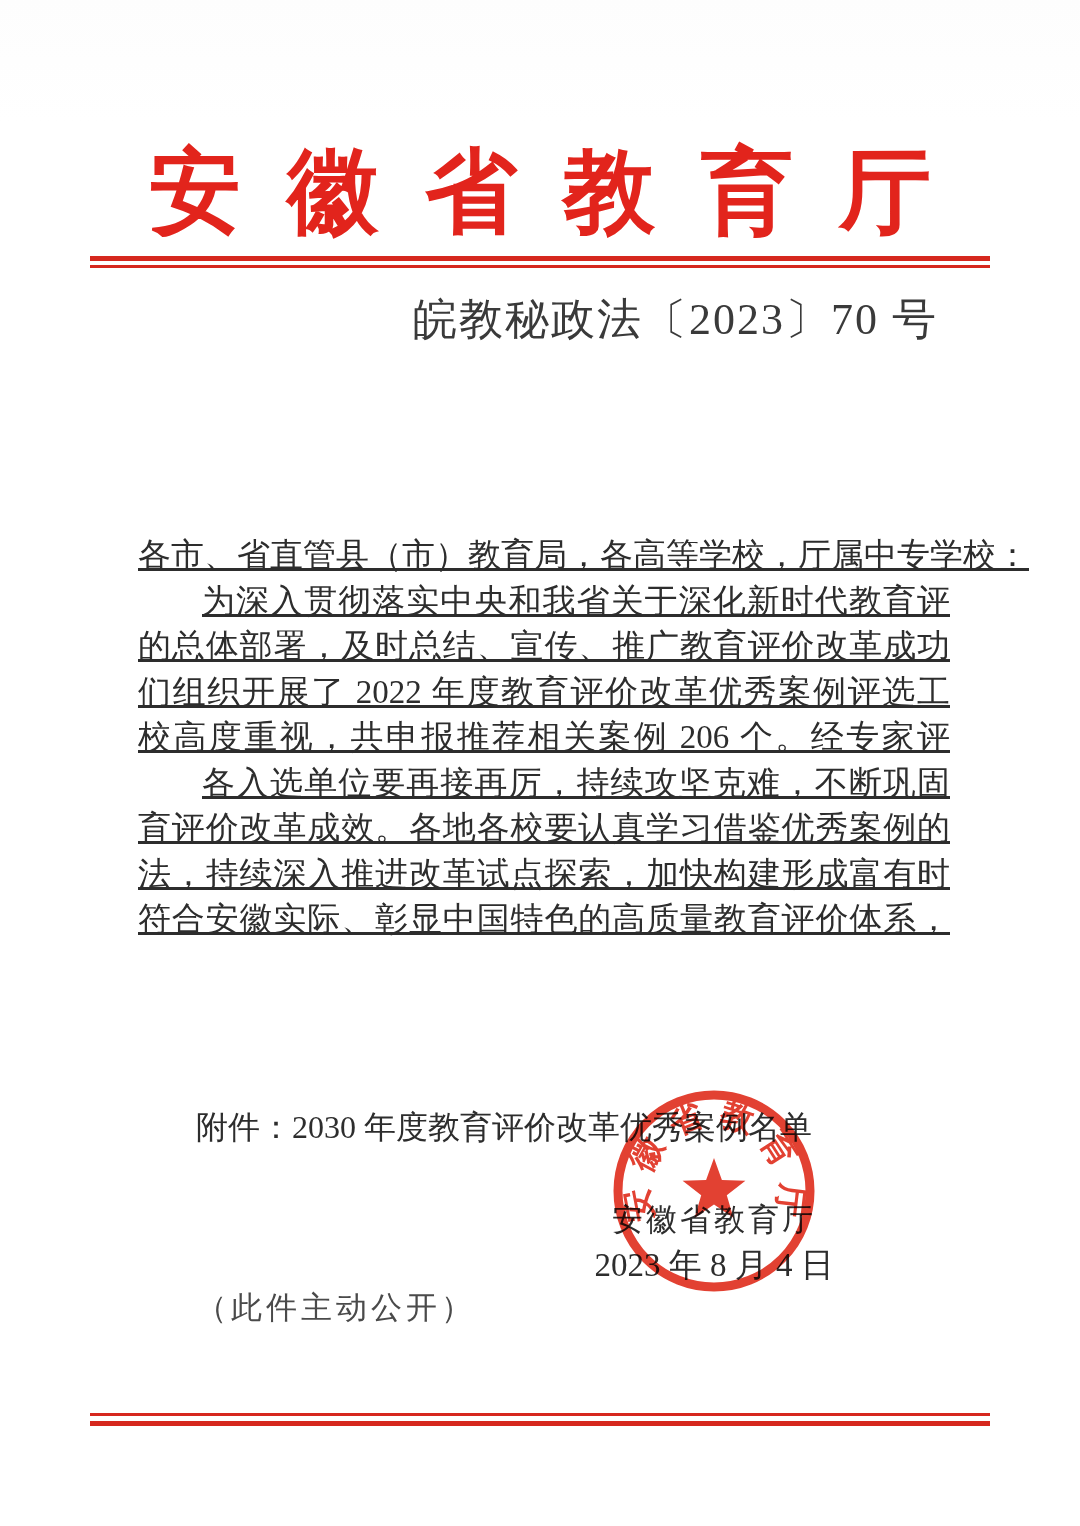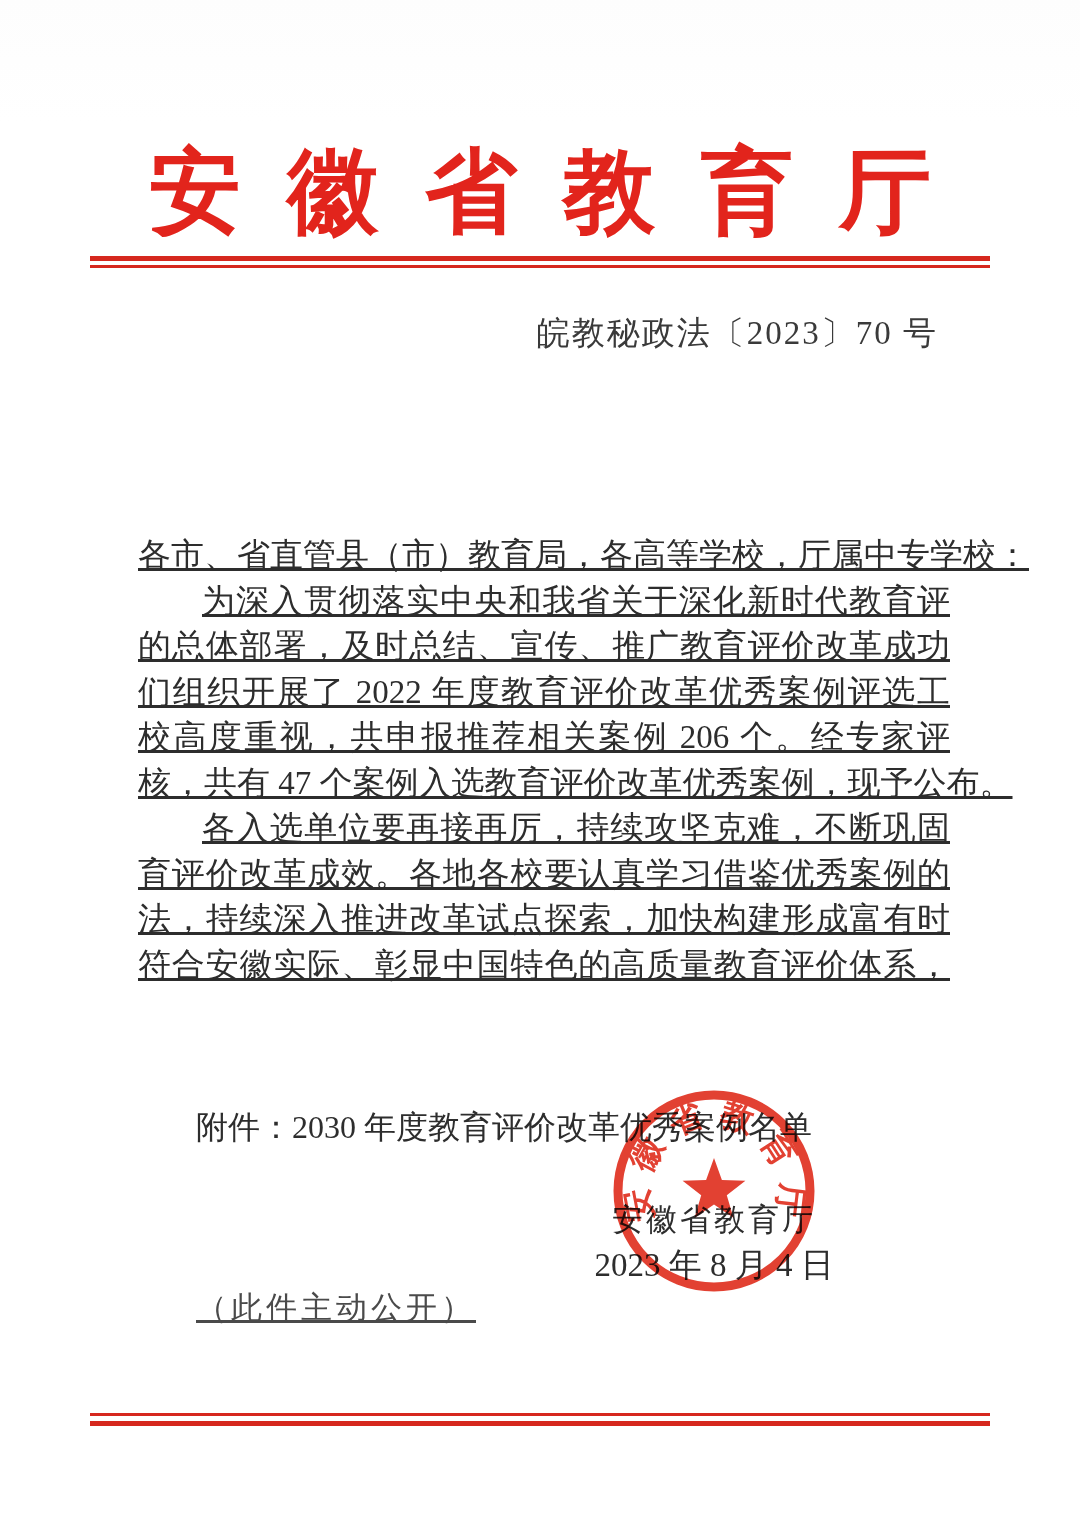--- a/index.html
+++ b/index.html
@@ -29,22 +29,22 @@
   }
 
   .rule { position: absolute; left: 90px; width: 900px; background: #d6281e; }
   .rule-top-thick   { top: 256px; height: 5px; }
   .rule-top-thin    { top: 265px; height: 3px; }
   .rule-bottom-thin  { top: 1413px; height: 3px; }
   .rule-bottom-thick { top: 1421px; height: 5px; }
 
   .doc-number {
     position: absolute;
-    top: 311px; right: 142px;
-    font-size: 33px;
+    top: 290px; right: 142px;
+    font-size: 44px;
     color: #3a3a3a;
     letter-spacing: 2px;
     white-space: nowrap;
   }
 
   .doc-title {
     position: absolute;
     top: 396px; left: 70px; right: 70px;
     text-align: center;
     color: #0f0f0f;
@@ -101,21 +101,20 @@
     white-space: nowrap;
   }
 
   .public-note {
     position: absolute;
     top: 1287px; left: 196px;
     font-size: 31px;
     letter-spacing: 4px;
     color: #4a4a4a;
     white-space: nowrap;
-    text-decoration: underline;
   }
 
   .official-seal {
     position: absolute;
     top: 1086px; left: 609px;
     width: 210px; height: 210px;
     mix-blend-mode: multiply;
     opacity: 0.92;
   }
 </style>
@@ -133,21 +132,20 @@
 
   <div class="doc-title">
   </div>
 
   <div class="doc-body">
       <div class="bline">各市、省直管县（市）教育局，各高等学校，厅属中专学校：</div>
       <div class="bline indent fill">为深入贯彻落实中央和我省关于深化新时代教育评价改革</div>
       <div class="bline fill">的总体部署，及时总结、宣传、推广教育评价改革成功经验，我</div>
       <div class="bline fill">们组织开展了 2022 年度教育评价改革优秀案例评选工作,各地各</div>
       <div class="bline fill">校高度重视，共申报推荐相关案例 206 个。经专家评审、省级复</div>
-      <div class="bline">核，共有 47 个案例入选教育评价改革优秀案例，现予公布。</div>
       <div class="bline indent fill">各入选单位要再接再厉，持续攻坚克难，不断巩固和提升教</div>
       <div class="bline fill">育评价改革成效。各地各校要认真学习借鉴优秀案例的经验和做</div>
       <div class="bline fill">法，持续深入推进改革试点探索，加快构建形成富有时代特征、</div>
       <div class="bline fill">符合安徽实际、彰显中国特色的高质量教育评价体系，助力教育</div>
     </div>
 
   <div class="attachment-line">附件：2030 年度教育评价改革优秀案例名单</div>
 
   <div class="signature-agency">安徽省教育厅</div>
 

